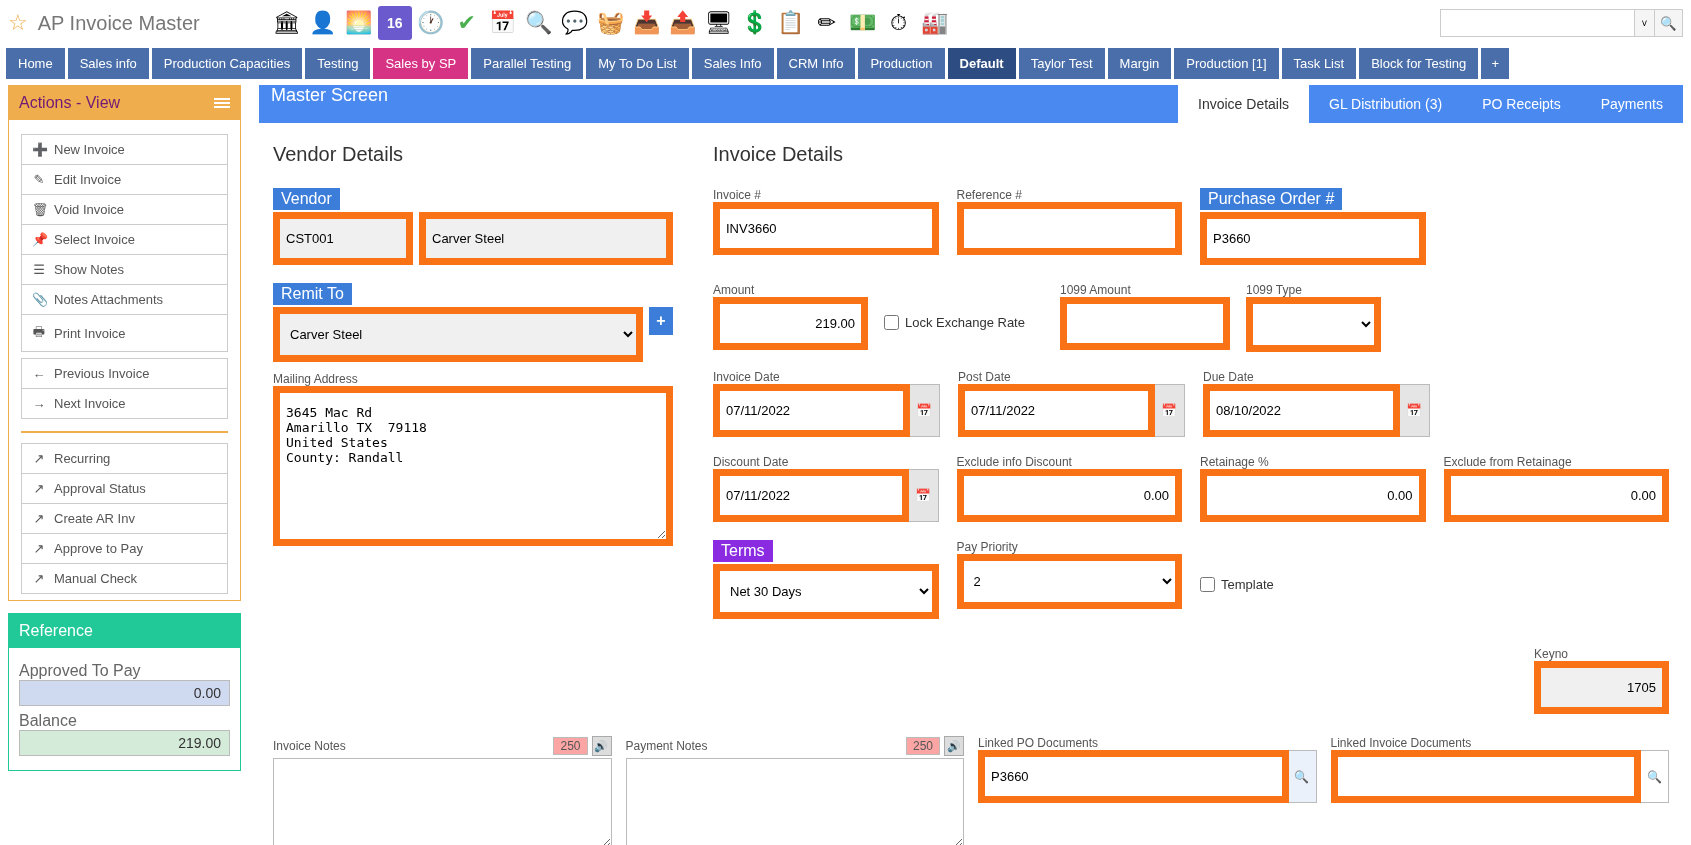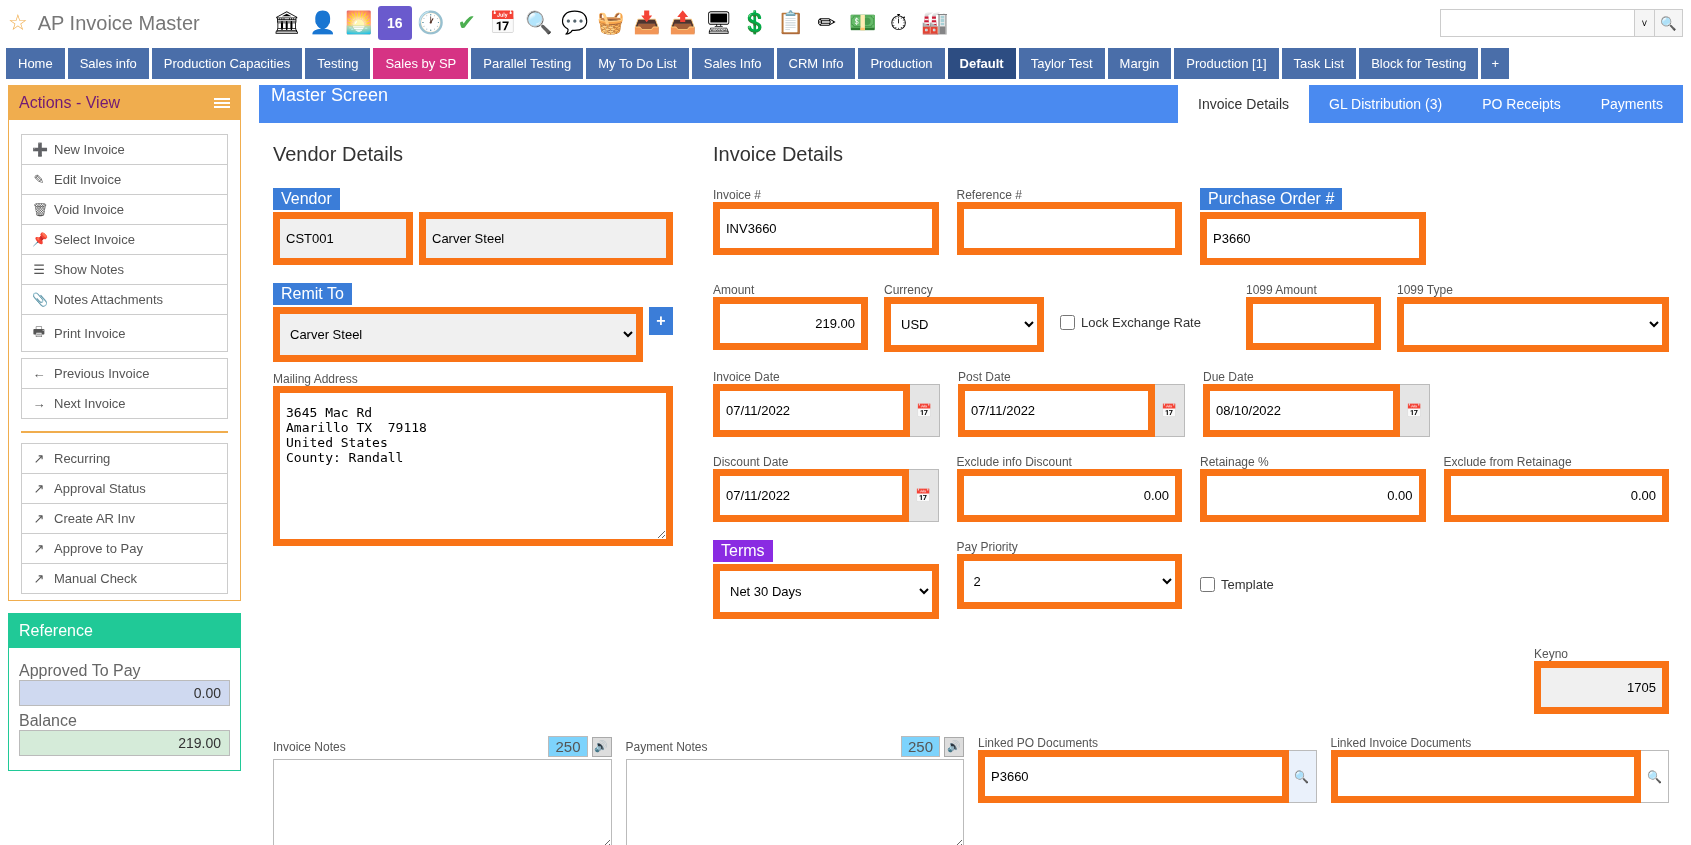--- a/index.html
+++ b/index.html
@@ -61,21 +61,21 @@
 .grid { display: grid; grid-template-columns: repeat(4, 1fr); gap: 12px 18px; }
 .date-wrap { display: flex; }
 .date-wrap input { flex: 1; }
 .date-wrap .cal-btn { width: 30px; background: #e5e5e5; border: 1px solid #bbb; border-left: none; font-size: 13px; }
 .chk-row { display: flex; align-items: center; gap: 6px; margin-top: 20px; }
 .chk-row input[type=checkbox] { width: 15px; height: 15px; }
 .notes-row { display: flex; gap: 14px; margin-top: 22px; }
 .notes-col { flex: 1; }
 .notes-head { display: flex; align-items: center; justify-content: space-between; font-size: 12px; color: #555; }
 .notes-head .right { display: flex; align-items: center; gap: 4px; }
-.count-box { border: 1px solid #bbb; padding: 1px 6px; background: #7dd3fc; font-size: 15px; }
+.count-box { border: 1px solid #bbb; padding: 1px 6px; background: #fca5a5; font-size: 12px; }
 .sound-btn { width: 20px; height: 20px; background: #ddd; border: 1px solid #aaa; font-size: 11px; cursor: pointer; }
 .note-ta { width: 100%; height: 90px; border: 1px solid #bbb; margin-top: 2px; resize: both; }
 .linked-input { background: #eaf1fb; }
 .linked-wrap { display: flex; }
 .linked-wrap input { flex: 1; }
 .linked-wrap .mag-btn { width: 28px; border: 1px solid #bbb; border-left: none; background: #eaf1fb; font-size: 12px; color: #888; }
 .linked-wrap.plain input, .linked-wrap.plain .mag-btn { background: #fff; }
 .keyno-wrap { margin-top: 28px; display: flex; justify-content: flex-end; }
 .keyno-box { width: 135px; }
 .ic { font-style: normal; display: inline-block; width: 14px; text-align: center; }
@@ -263,22 +263,20 @@
               <input class="txt" value="INV3660" style=""></div>
             <div><label class="field-label" style="margin-top:0">Reference #</label>
               <input class="txt" value="" style=""></div>
             <div><span class="badge-label">Purchase Order #</span>
               <input class="txt" style="margin-top: 2px;" value="P3660"></div>
           </div>
 
           <div style="display:grid;grid-template-columns:155px 160px 170px 135px 1fr;gap:22px 16px;margin-top:8px">
             <div><label class="field-label">Amount</label>
               <input class="txt right" value="219.00" style=""></div>
-            <div><label class="field-label">Currency</label>
-              <select class="sel"><option>USD</option></select></div>
             <div class="chk-row">
                 <input type="checkbox" style="">
               <span>Lock Exchange Rate</span>
               </div>
             <div><label class="field-label">1099 Amount</label>
               <input class="txt right" value="" style=""></div>
             <div><label class="field-label">1099 Type</label>
               <select class="sel"><option></option></select></div>
           </div>
 

